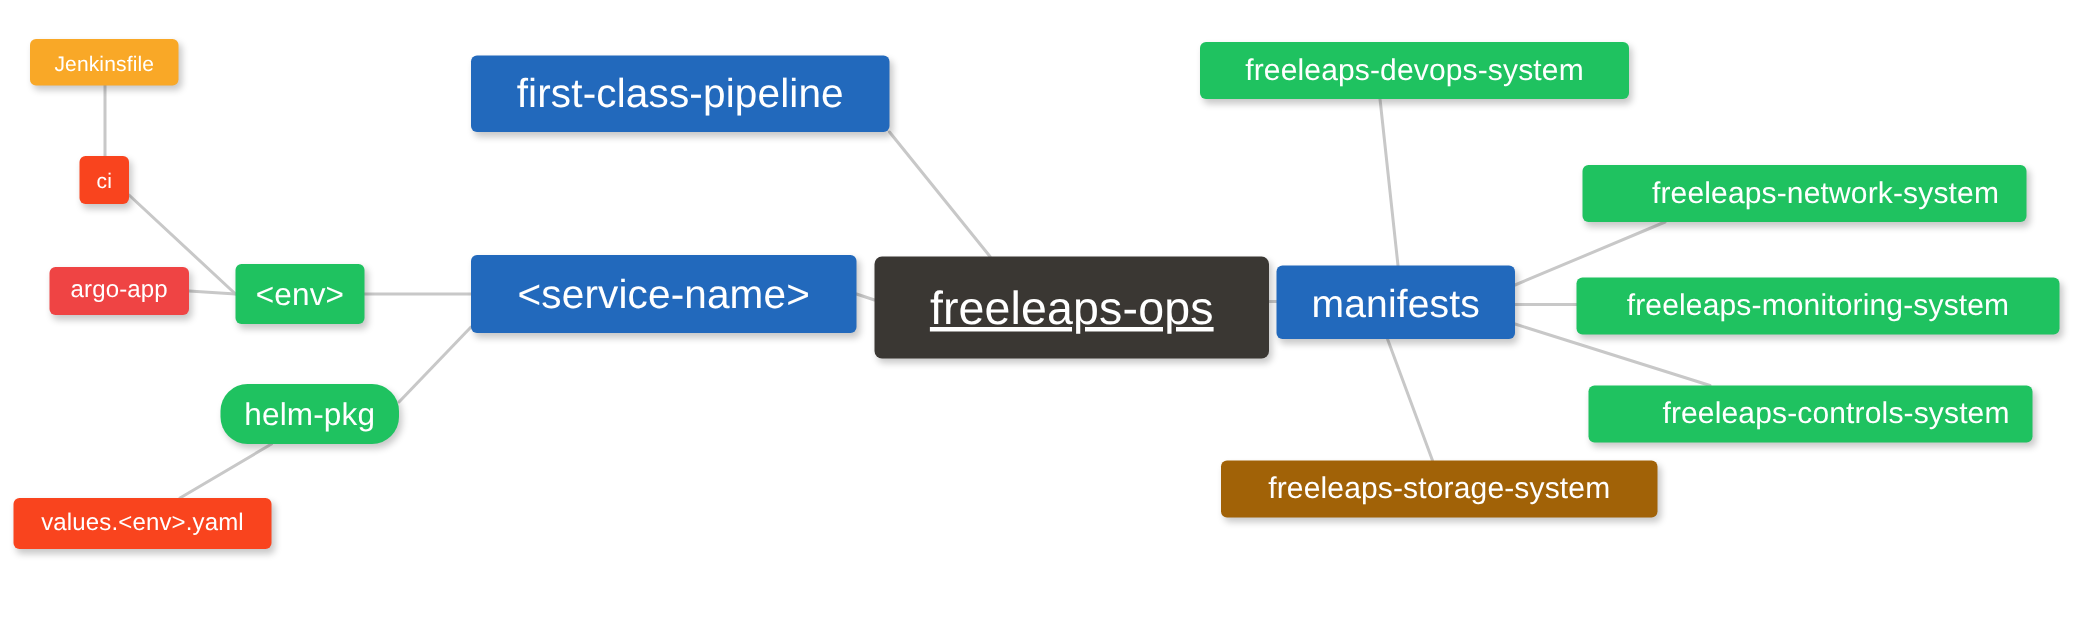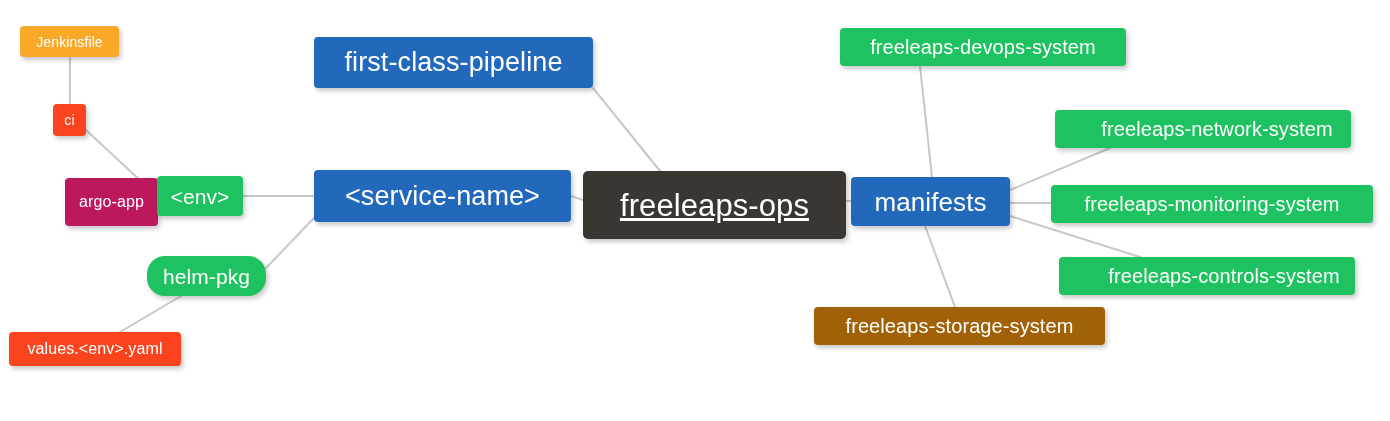--- a/index.html
+++ b/index.html
@@ -65,21 +65,21 @@
       <line x1="1010" y1="216" x2="1140" y2="257" stroke="#c8c8c8" stroke-width="2" stroke-linecap="round"></line>
       <line x1="925" y1="226" x2="955" y2="307" stroke="#c8c8c8" stroke-width="2" stroke-linecap="round"></line>
     </svg>
   <div id="node-layer">
       <div class="node pill" style="left: 20px; top: 26px; width: 99px; height: 31px; background: rgb(249, 168, 39); font-size: 14px; color: rgb(255, 255, 255);">
         <span>Jenkinsfile</span>
       </div>
       <div class="node pill" style="left: 53px; top: 104px; width: 33px; height: 32px; background: rgb(249, 68, 30); font-size: 14px; color: rgb(255, 255, 255);">
         <span>ci</span>
       </div>
-      <div class="node pill" style="left: 33px; top: 178px; width: 93px; height: 48px; background: #be185d; font-size: 16px; color: rgb(255, 255, 255); margin-left: 32px;">
+      <div class="node pill" style="left: 33px; top: 178px; width: 93px; height: 32px; background: #ef4444; font-size: 16px; color: rgb(255, 255, 255);">
         <span>argo-app</span>
       </div>
       <div class="node pill" style="left: 157px; top: 176px; width: 86px; height: 40px; background: rgb(31, 194, 96); font-size: 21px; color: rgb(255, 255, 255);">
         <span>&lt;env&gt;</span>
       </div>
       <div class="node pill" style="left: 147px; top: 256px; width: 119px; height: 40px; background: rgb(31, 194, 96); font-size: 21px; color: rgb(255, 255, 255); border-radius: 18px;">
         <span>helm-pkg</span>
       </div>
       <div class="node pill" style="left: 9px; top: 332px; width: 172px; height: 34px; background: rgb(249, 68, 30); font-size: 16px; color: rgb(255, 255, 255);">
         <span>values.&lt;env&gt;.yaml</span>
@@ -89,21 +89,21 @@
       </div>
       <div class="node pill" style="left: 314px; top: 170px; width: 257px; height: 52px; background: rgb(34, 105, 188); font-size: 27px; color: rgb(255, 255, 255); text-align: center;">
         <span>&lt;service-name&gt;</span>
       </div>
       <div class="node root" style="left: 583px; top: 171px; width: 263px; height: 68px; background: rgb(58, 55, 51); font-size: 31px; color: rgb(255, 255, 255); text-decoration: underline;">
         <span>freeleaps-ops</span>
       </div>
       <div class="node pill" style="left: 851px; top: 177px; width: 159px; height: 49px; background: rgb(34, 105, 188); font-size: 26px; color: rgb(255, 255, 255);">
         <span>manifests</span>
       </div>
-      <div class="node pill" style="left: 800px; top: 28px; width: 286px; height: 38px; background: rgb(31, 194, 96); font-size: 20px; color: rgb(255, 255, 255); margin-left: 40px;">
+      <div class="node pill" style="left: 800px; top: 28px; width: 286px; height: 38px; background: rgb(31, 194, 96); font-size: 20px; color: rgb(255, 255, 255);">
         <span>freeleaps-devops-system</span>
       </div>
       <div class="node pill" style="left: 1055px; top: 110px; width: 296px; height: 38px; background: rgb(31, 194, 96); font-size: 20px; color: rgb(255, 255, 255); padding-left: 28px;">
         <span>freeleaps-network-system</span>
       </div>
       <div class="node pill" style="left: 1051px; top: 185px; width: 322px; height: 38px; background: rgb(31, 194, 96); font-size: 20px; color: rgb(255, 255, 255);">
         <span>freeleaps-monitoring-system</span>
       </div>
       <div class="node pill" style="left: 1059px; top: 257px; width: 296px; height: 38px; background: rgb(31, 194, 96); font-size: 20px; color: rgb(255, 255, 255); padding-left: 34px;">
         <span>freeleaps-controls-system</span>

